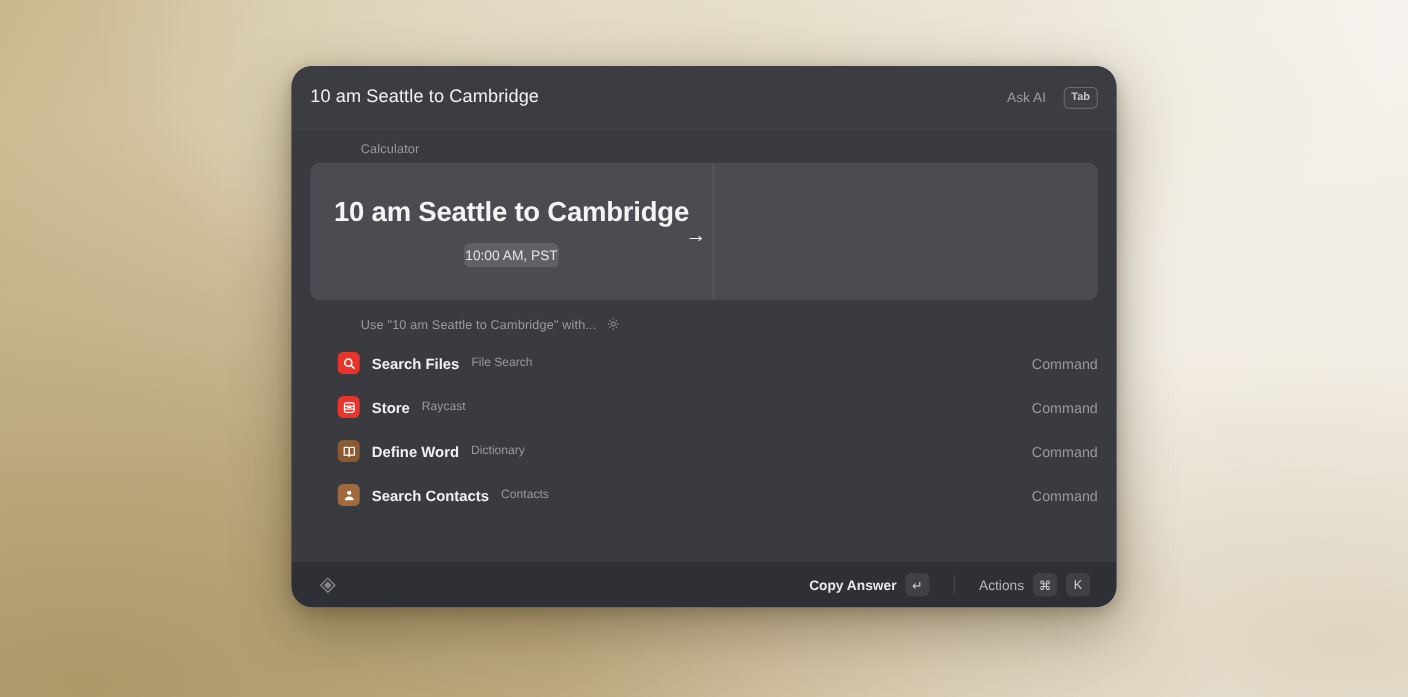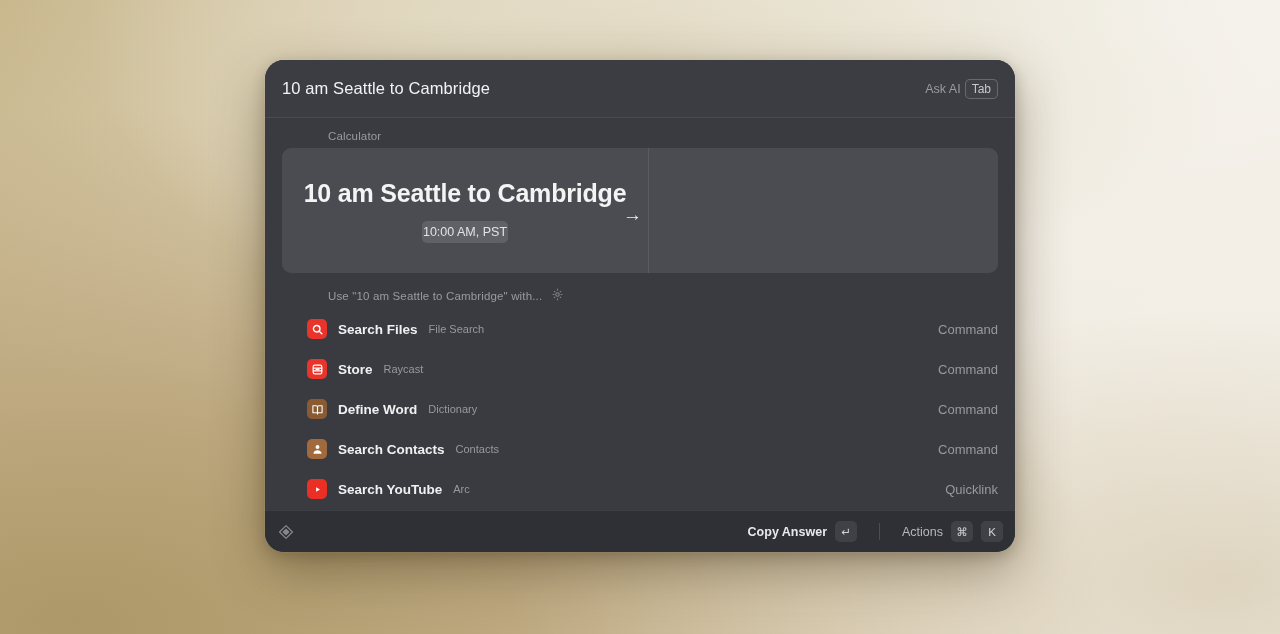--- a/index.html
+++ b/index.html
@@ -67,39 +67,40 @@
     flex: 1 1 auto;
     font-size: 16.5px;
     color: #f2f2f3;
     letter-spacing: 0.1px;
     white-space: nowrap;
     overflow: hidden;
   }
   .ask-ai-group {
     display: flex;
     align-items: center;
-    gap: 4px;
+    gap: 16px;
     flex: 0 0 auto;
   }
   .ask-ai-label {
     font-size: 12.5px;
     color: #9a9ba0;
   }
   .key-badge {
     min-width: 27px;
     height: 20px;
     padding: 0 6px;
     border: 1px solid rgba(255,255,255,0.22);
     border-radius: 5px;
     display: flex;
     align-items: center;
     justify-content: center;
-    font-size: 12px;
+    font-size: 10px;
     color: #c6c7cb;
     background: rgba(255,255,255,0.02);
+    font-weight: bold;
   }
 
   
   .window-body {
     flex: 1 1 auto;
     overflow: hidden;
     position: relative;
     background: #393b41;
   }
 
@@ -209,21 +210,21 @@
   }
 
   
   .footer {
     flex: 0 0 42px;
     height: 42px;
     background: #2e3036;
     border-top: 1px solid rgba(255,255,255,0.07);
     display: flex;
     align-items: center;
-    padding: 0 12px;
+    padding: 0 24px;
     gap: 10px;
   }
   .footer-logo { width: 18px; height: 18px; opacity: 0.55; flex: 0 0 18px; }
   .footer-spacer { flex: 1 1 auto; }
   .footer-action {
     display: flex;
     align-items: center;
     gap: 8px;
   }
   .footer-action-label {
@@ -339,31 +340,20 @@
             <circle cx="12" cy="7.5" r="3.6"></circle>
             <path d="M4.5 20c0-4.1 3.4-6.6 7.5-6.6s7.5 2.5 7.5 6.6z"></path>
           </svg>
         </span>
         <span class="row-title">Search Contacts</span>
         <span class="row-subtitle">Contacts</span>
         <span class="row-spacer"></span>
         <span class="row-accessory">Command</span>
       </div>
 
-      <div class="result-row">
-        <span class="row-icon" style="background:#ea2f24; border-radius:5px;">
-          <svg width="13" height="13" viewBox="0 0 24 24" fill="#ffffff">
-            <path d="M9.5 7.8v8.4L16.6 12z"></path>
-          </svg>
-        </span>
-        <span class="row-title">Search YouTube</span>
-        <span class="row-subtitle">Arc</span>
-        <span class="row-spacer"></span>
-        <span class="row-accessory">Quicklink</span>
-      </div>
 
     </div>
   </div>
 
   <div class="footer">
     <span class="footer-logo">
       <svg width="18" height="18" viewBox="0 0 24 24" fill="none" stroke="#cfd0d4" stroke-width="1.6" stroke-linejoin="round">
         <path d="M12 3.4L20.6 12 12 20.6 3.4 12z"></path>
         <path d="M8.4 12L12 8.4l3.6 3.6L12 15.6z" fill="#cfd0d4"></path>
       </svg>

